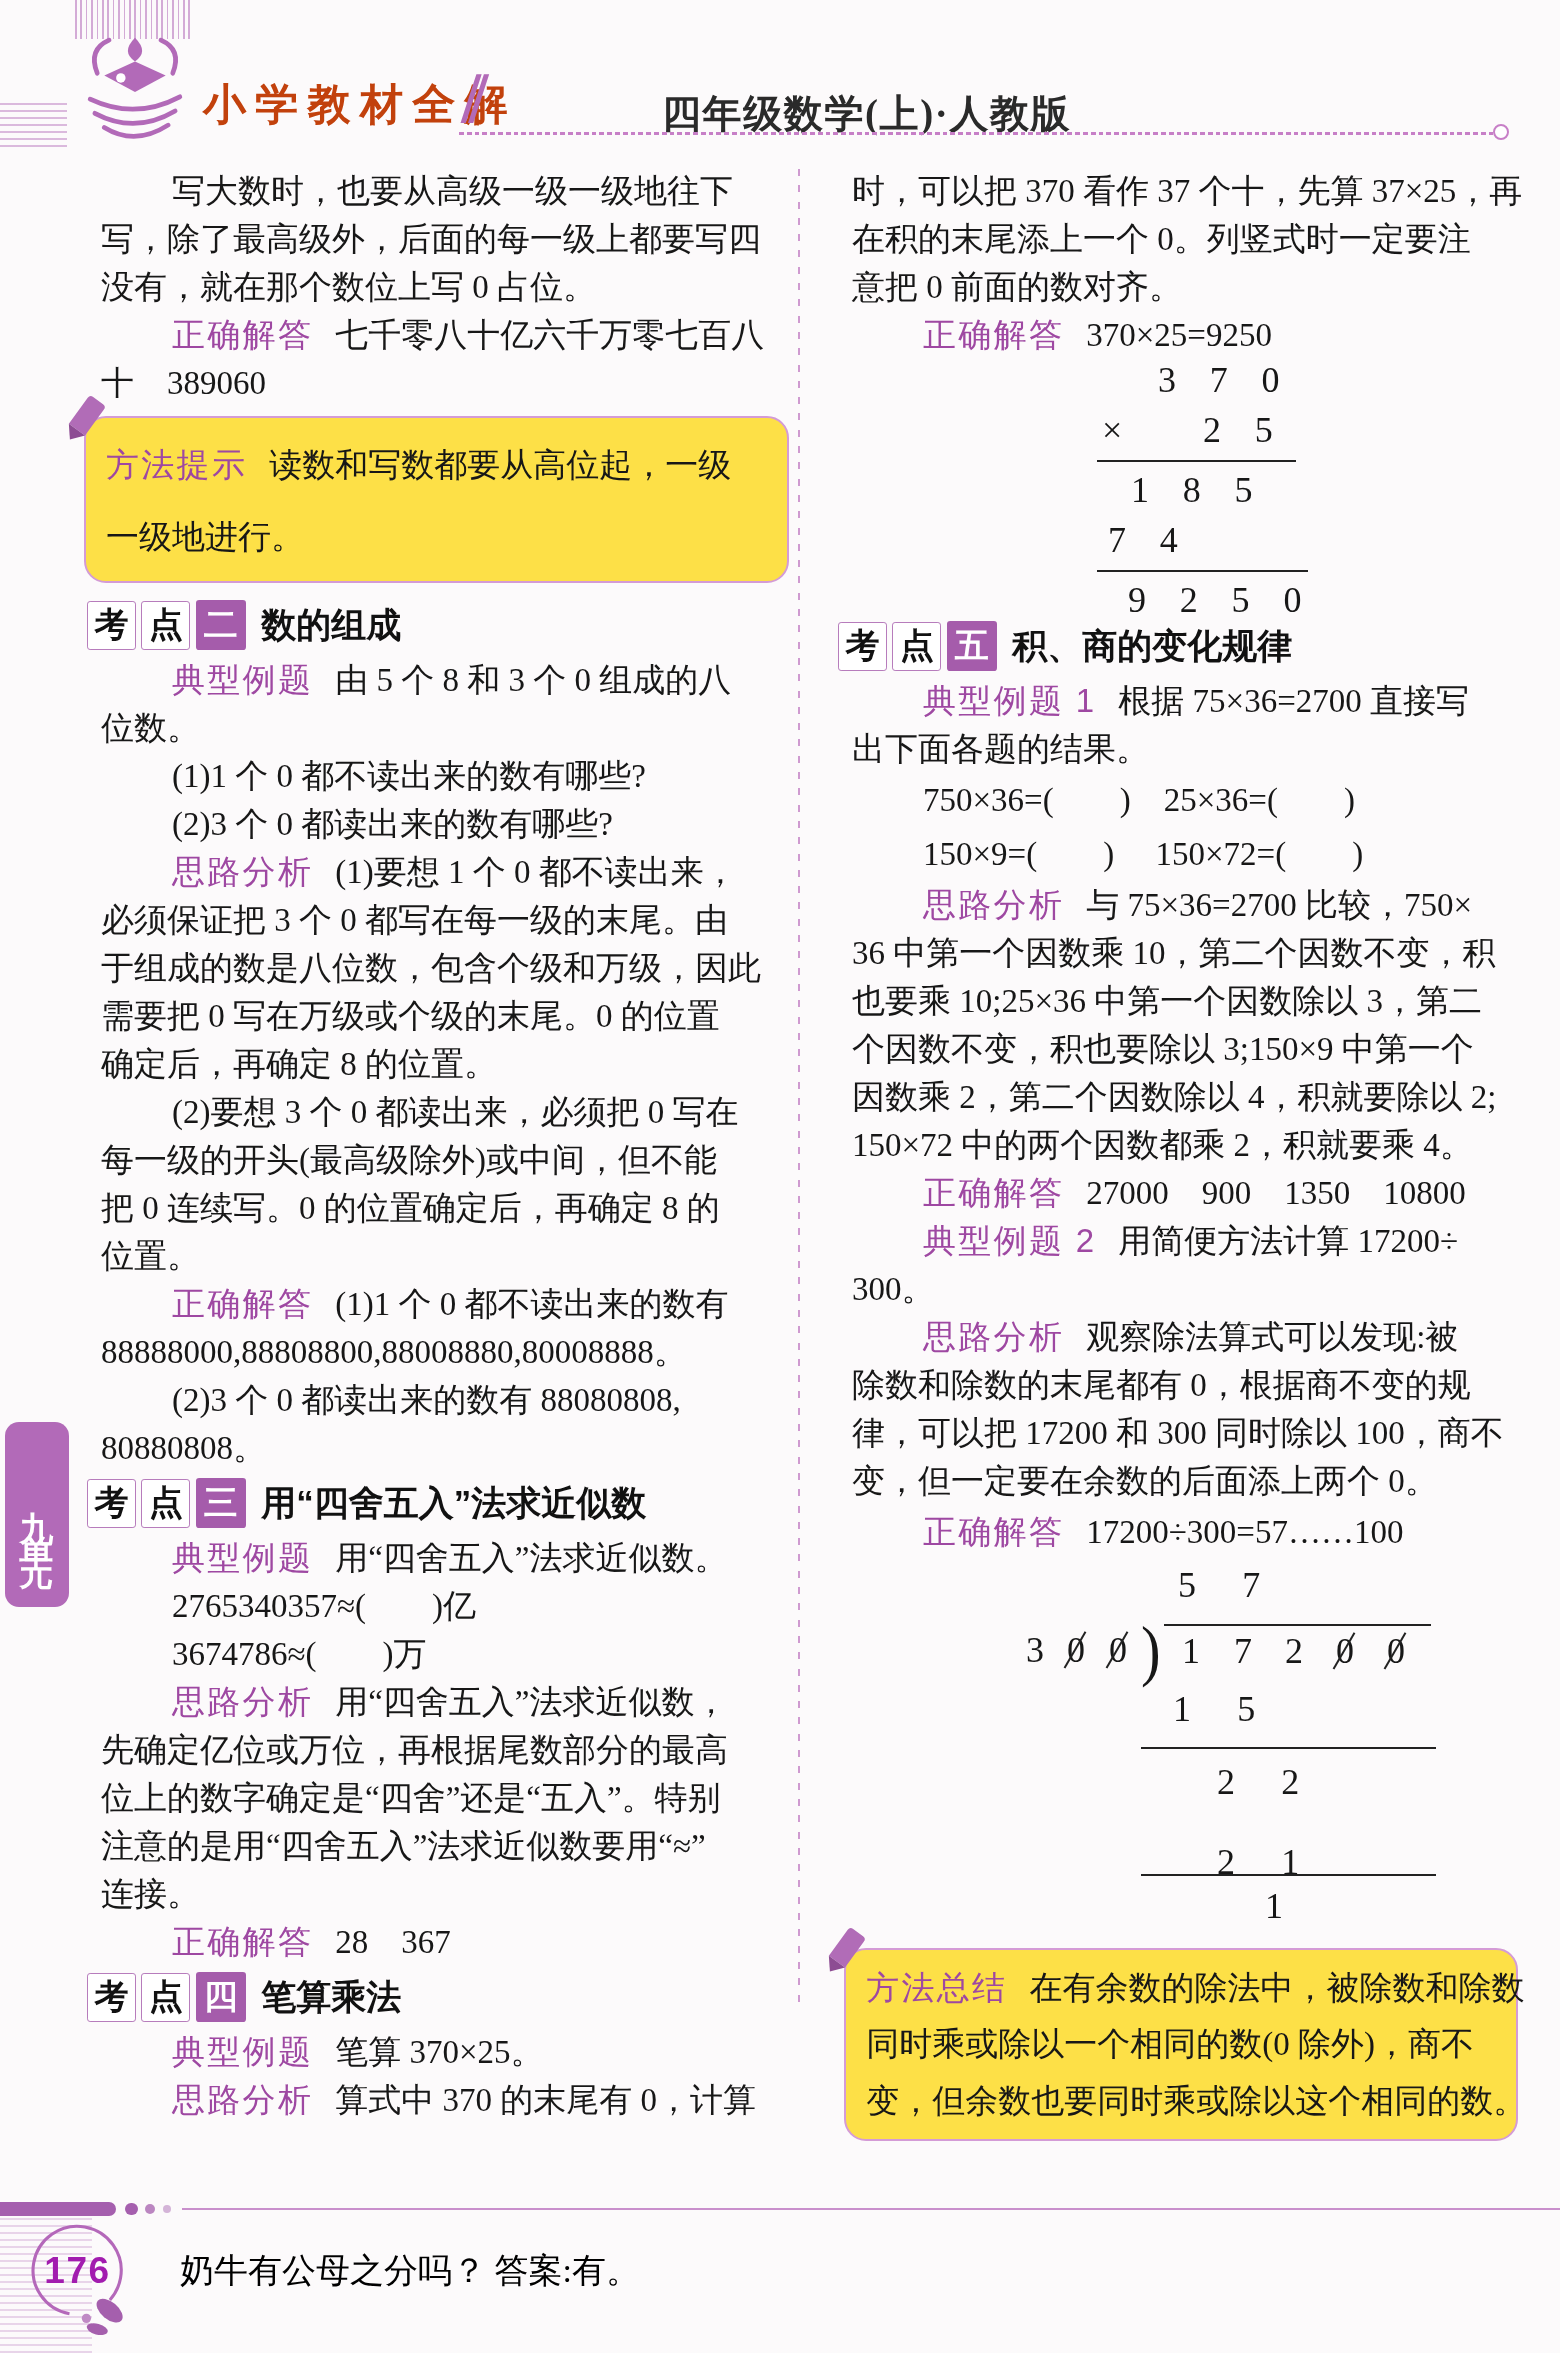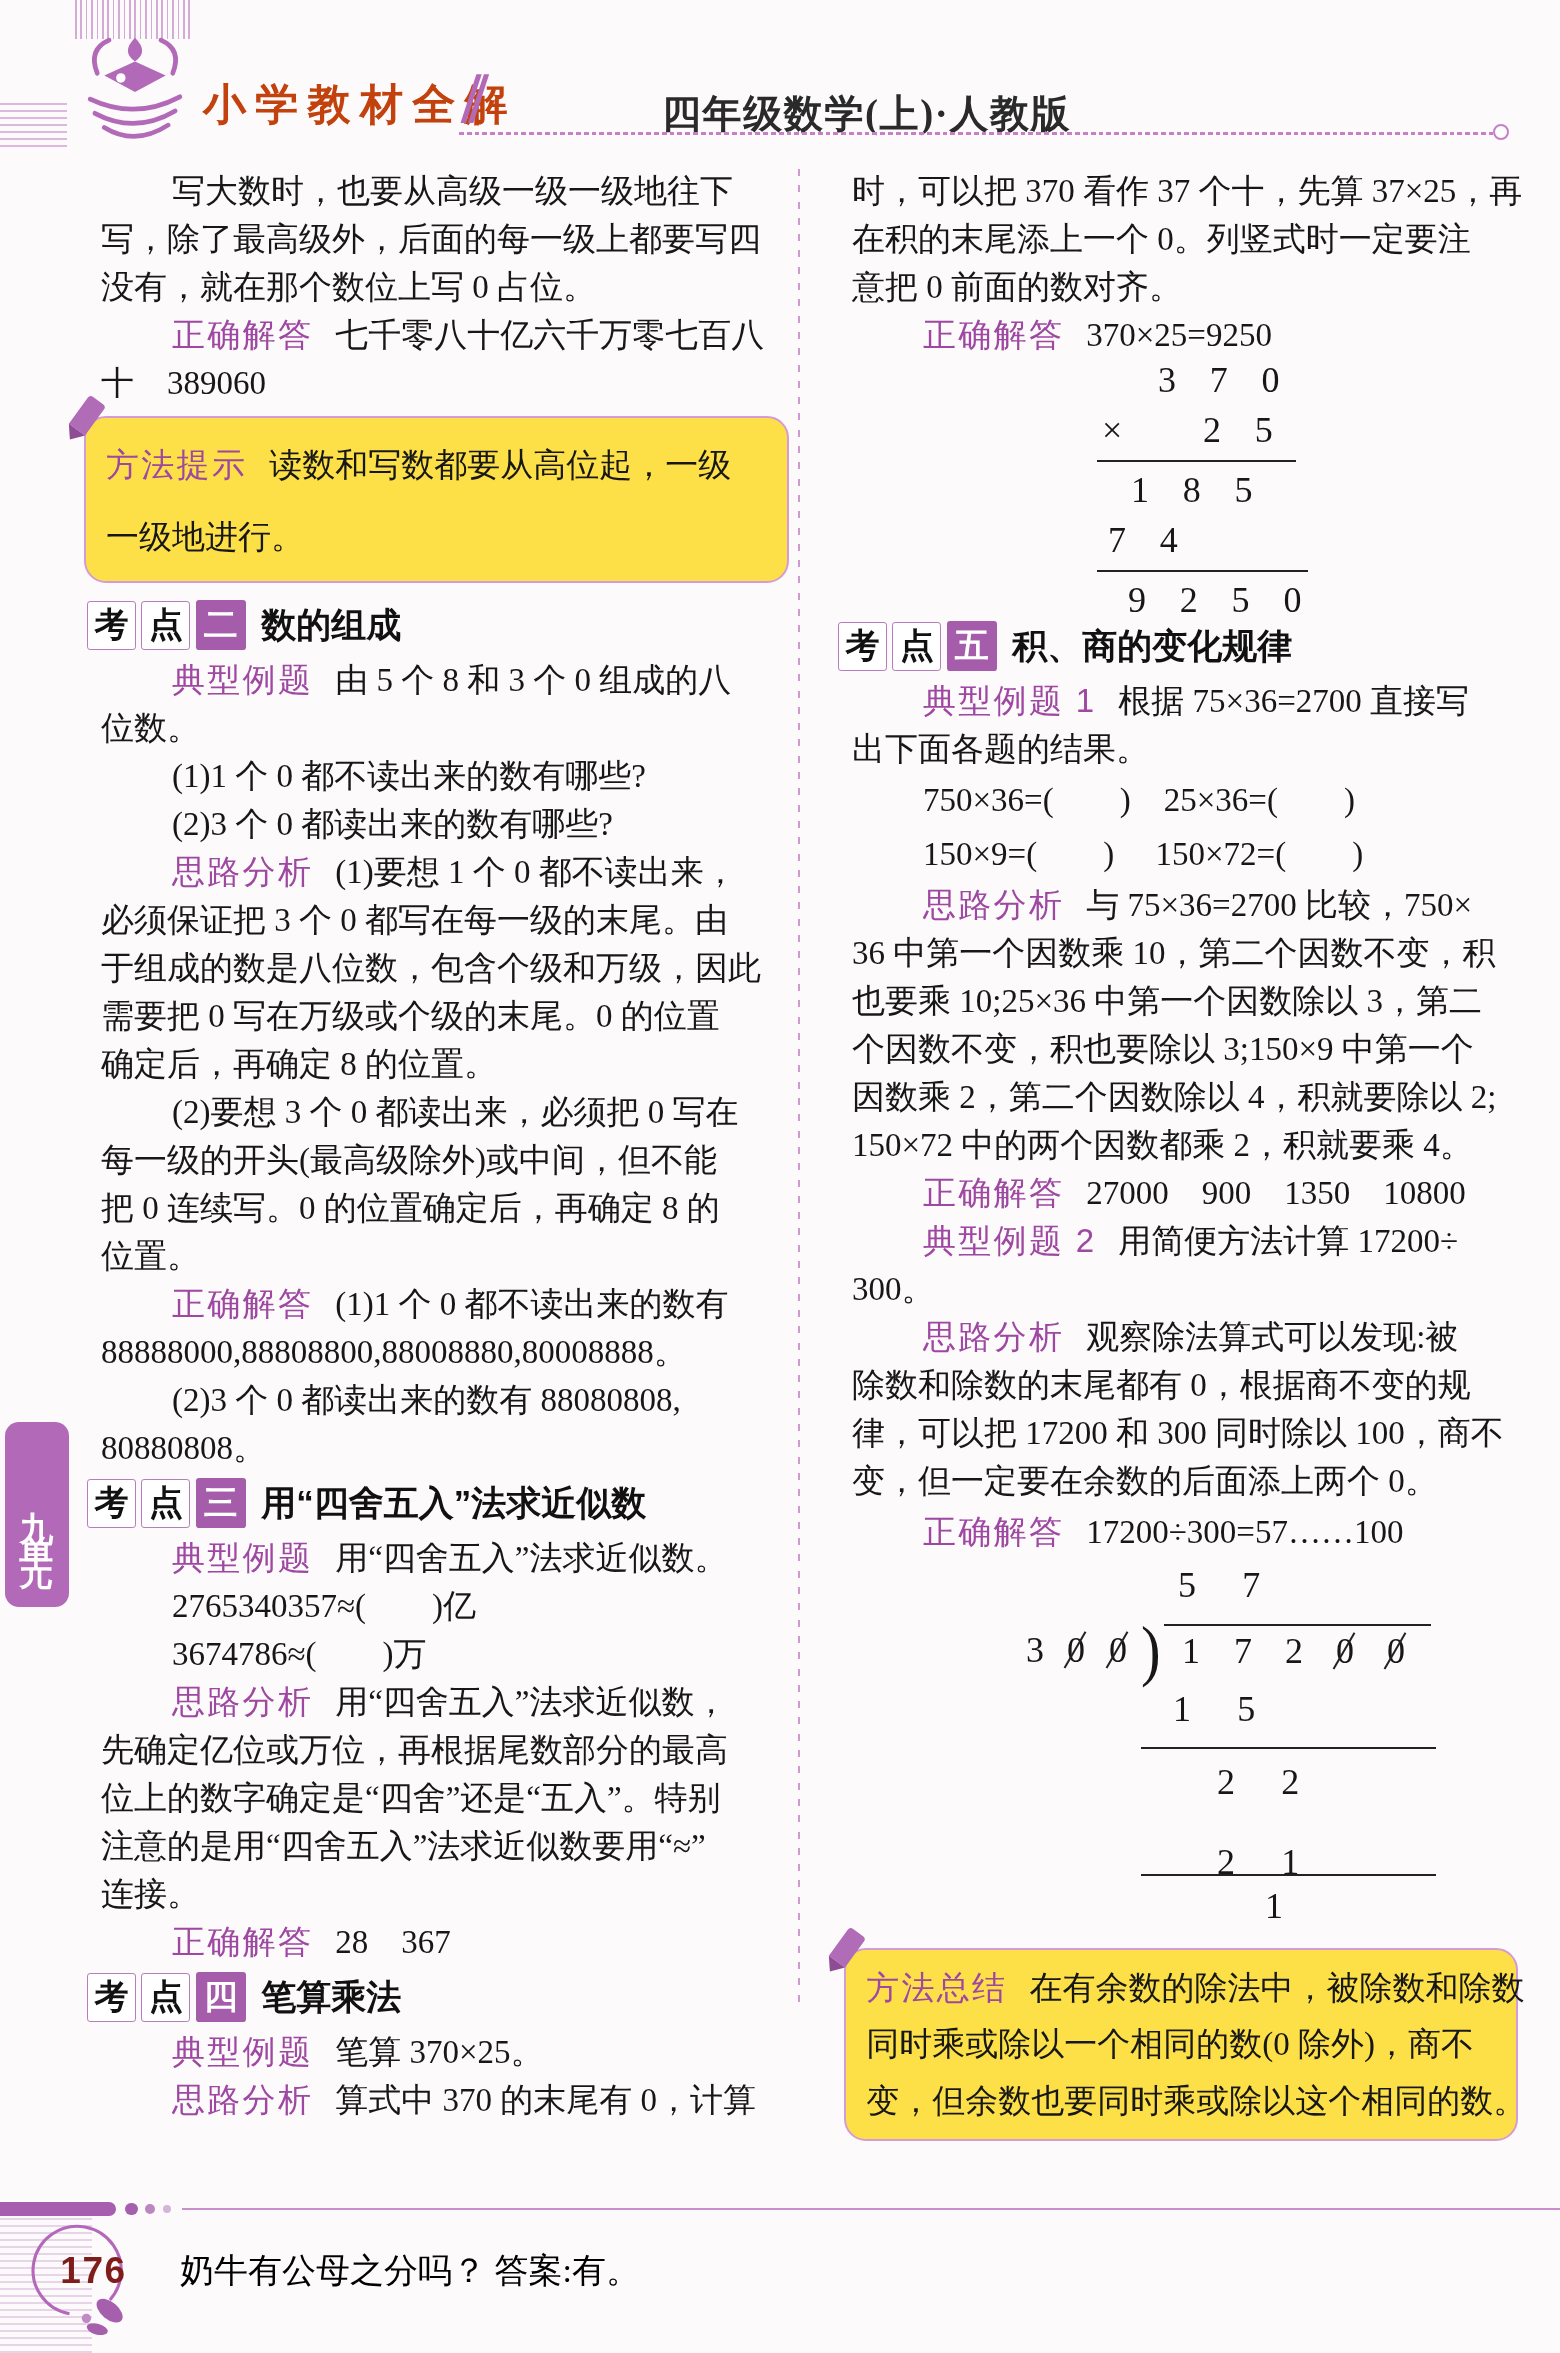--- a/index.html
+++ b/index.html
@@ -75,22 +75,22 @@
   .foot-rule{position:absolute;left:0;right:0;top:2201px;height:15.5px;display:flex;align-items:center;}
   .foot-rule .bar{width:116px;height:14px;background:#a55fae;border-radius:0 7px 7px 0;}
   .foot-rule .d1{width:12.4px;height:12.4px;border-radius:50%;background:#a55fae;margin-left:9.3px;}
   .foot-rule .d2{width:10px;height:10px;border-radius:50%;background:#a55fae;opacity:.75;margin-left:7.8px;}
   .foot-rule .d3{width:7.8px;height:7.8px;border-radius:50%;background:#a55fae;opacity:.45;margin-left:7.8px;}
   .foot-rule .line{flex:1;height:2.3px;background:#c98fcc;margin-left:11px;}
   .foot-tex{position:absolute;left:0;top:2218px;width:92px;height:136px;
     background:repeating-linear-gradient(180deg,rgba(186,124,192,.30) 0 1.6px,transparent 1.6px 7px);}
   .page-ring{position:absolute;left:23px;top:2216px;}
   .page-num{position:absolute;left:34px;top:2247px;width:87px;height:48px;line-height:48px;
-    text-align:center;font-size:37px;font-weight:700;color:#7f1d1d;letter-spacing:1.6px;
-    font-family:"Liberation Sans","DejaVu Sans",sans-serif;padding-left:16px;}
+    text-align:center;font-size:37px;font-weight:700;color:#a21caf;letter-spacing:1.6px;
+    font-family:"Liberation Sans","DejaVu Sans",sans-serif;}
   .foot-note{position:absolute;left:180px;top:2247px;height:48px;line-height:48px;
     font-size:34px;color:#000000;white-space:nowrap;}
 </style>
 </head>
 <body>
 
 <div class="page">
 
   <div class="hatch-top"></div>
   <div class="stripes-left"></div>

